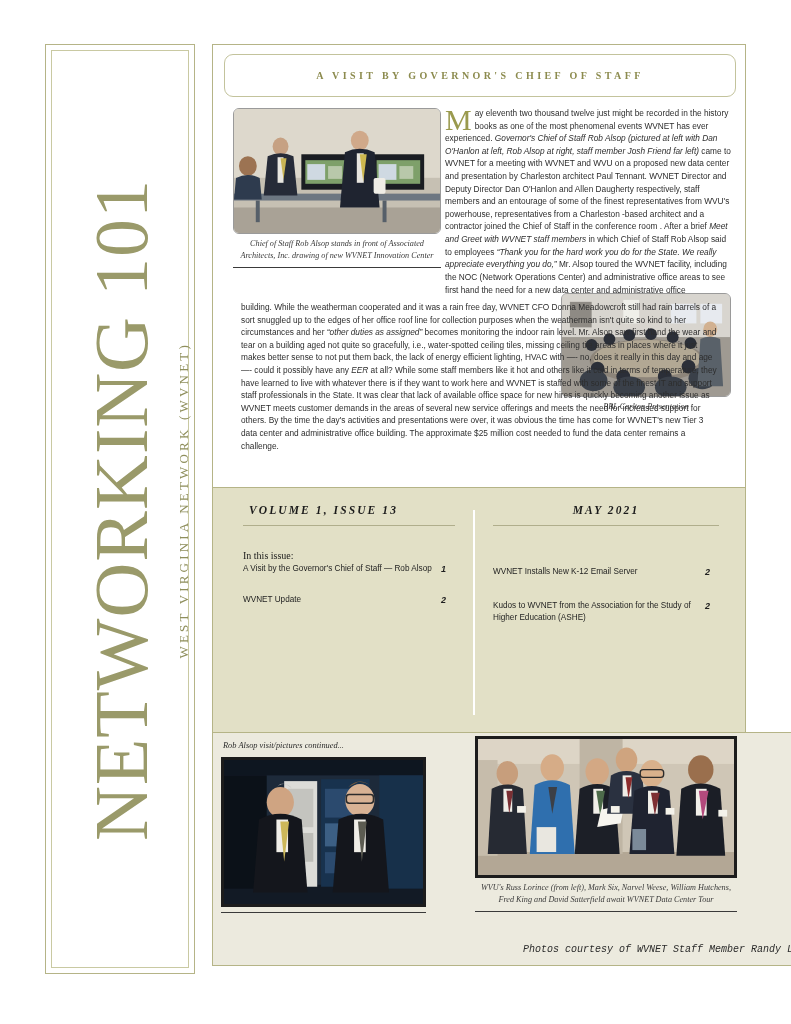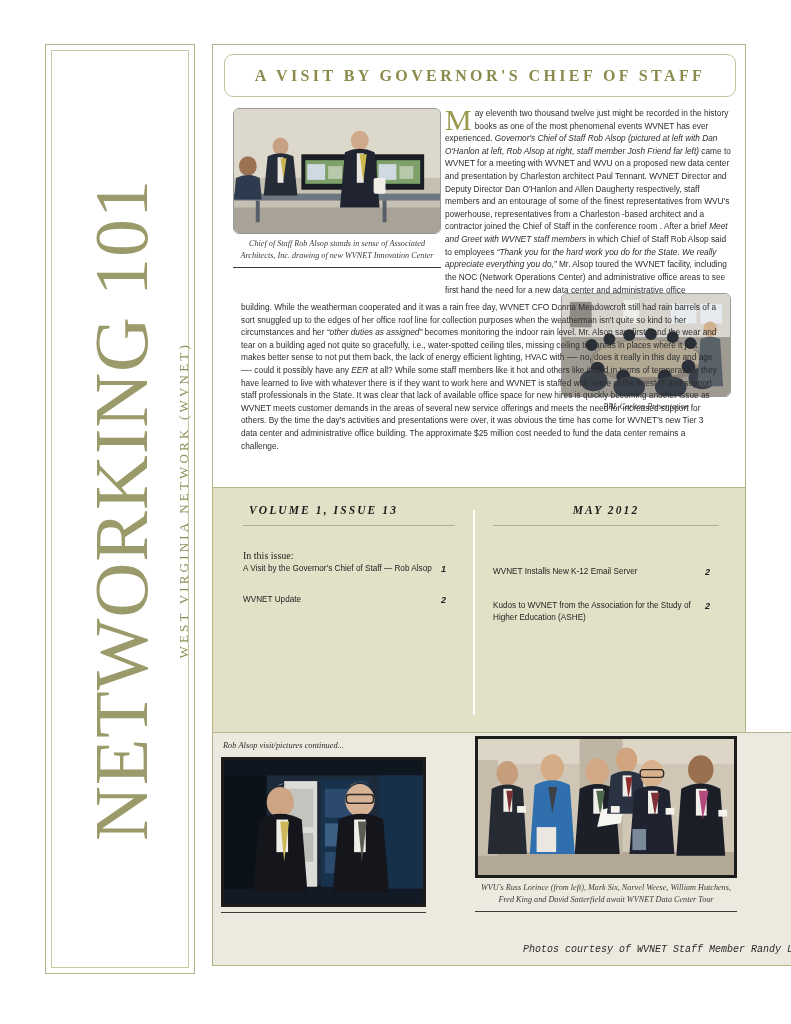--- a/index.html
+++ b/index.html
@@ -109,21 +109,21 @@
     border: 1px solid #c3c39c;
     border-radius: 9px;
     box-sizing: border-box;
     display: flex;
     align-items: center;
     justify-content: center;
   }
   .headline-box .hl {
     font-family: "Liberation Serif", serif;
     font-weight: bold;
-    font-size: 16px;
+    font-size: 10px;
     letter-spacing: 3.4px;
     color: #8c8b4e;
     white-space: nowrap;
   }
 
   
   .photo-top {
     position: absolute;
     left: 20px;
     top: 63px;
@@ -362,21 +362,21 @@
             <ellipse cx="127" cy="32" rx="9" ry="10" fill="#d0a98a"></ellipse>
             <path d="M112 44 q15 -7 30 0 l5 56 h-40 z" fill="#1f2430"></path>
             <rect x="124" y="45" width="7" height="30" fill="#e8e6e0"></rect>
             <path d="M127 46 l3.5 28 l3.5 -28 z" fill="#cdb84f"></path>
             <rect x="141" y="70" width="12" height="16" rx="2" fill="#efede6"></rect>
 
             <ellipse cx="14" cy="58" rx="9" ry="10" fill="#9c7352"></ellipse>
             <path d="M2 70 q12 -6 24 0 l2 22 h-28 z" fill="#2e3b4e"></path>
           </svg>
         </div>
-        <div class="cap">Chief of Staff Rob Alsop stands in sense of Associated Architects, Inc. drawing of new WVNET Innovation Center</div>
+        <div class="cap">Chief of Staff Rob Alsop stands in front of Associated Architects, Inc. drawing of new WVNET Innovation Center</div>
         <div class="cap-rule"></div>
       </div>
 
       <div class="body-right">
         <p class="bodytext" style="margin:0;">
           <span class="dropcap">M</span><span>ay eleventh two thousand twelve just might be recorded in the history books as one of the most phenomenal events WVNET has ever experienced.  </span><i>Governor's Chief of Staff Rob Alsop (pictured at left with Dan O'Hanlon at left, Rob Alsop at right, staff member Josh Friend far left)</i><span> came to WVNET for a meeting with WVNET and WVU on a proposed new data center and presentation by Charleston architect Paul Tennant.  WVNET Director and Deputy Director Dan O'Hanlon and Allen Daugherty respectively, staff members and an entourage of some of the finest representatives from WVU's powerhouse, representatives from a Charleston -based architect and a contractor joined the Chief of Staff in the conference room .  After a brief </span><i>Meet and Greet with WVNET staff members</i><span> in which Chief of Staff Rob Alsop said to employees </span><i>“Thank you for the hard work you do for the State.  We really appreciate everything you do,”</i><span> Mr. Alsop toured the WVNET facility, including the NOC (Network Operations Center) and administrative office areas to see first hand the need for a new data center and administrative office</span>
         </p>
       </div>
 
       <div class="photo-mid">
@@ -439,21 +439,21 @@
             <span class="pg">1</span>
           </div>
           <div class="toc-item">
             <span class="t">WVNET Update</span>
             <span class="pg">2</span>
           </div>
         </div>
       </div>
 
       <div class="toc-col right">
-        <div class="toc-head">MAY 2012</div>
+        <div class="toc-head">MAY 2021</div>
         <div class="toc-rule"></div>
         <div class="toc-list">
           <div class="toc-item">
             <span class="t">WVNET Installs New K-12 Email Server</span>
             <span class="pg">2</span>
           </div>
           <div class="toc-item">
             <span class="t">Kudos to WVNET from the Association for the Study of Higher Education (ASHE)</span>
             <span class="pg">2</span>
           </div>

